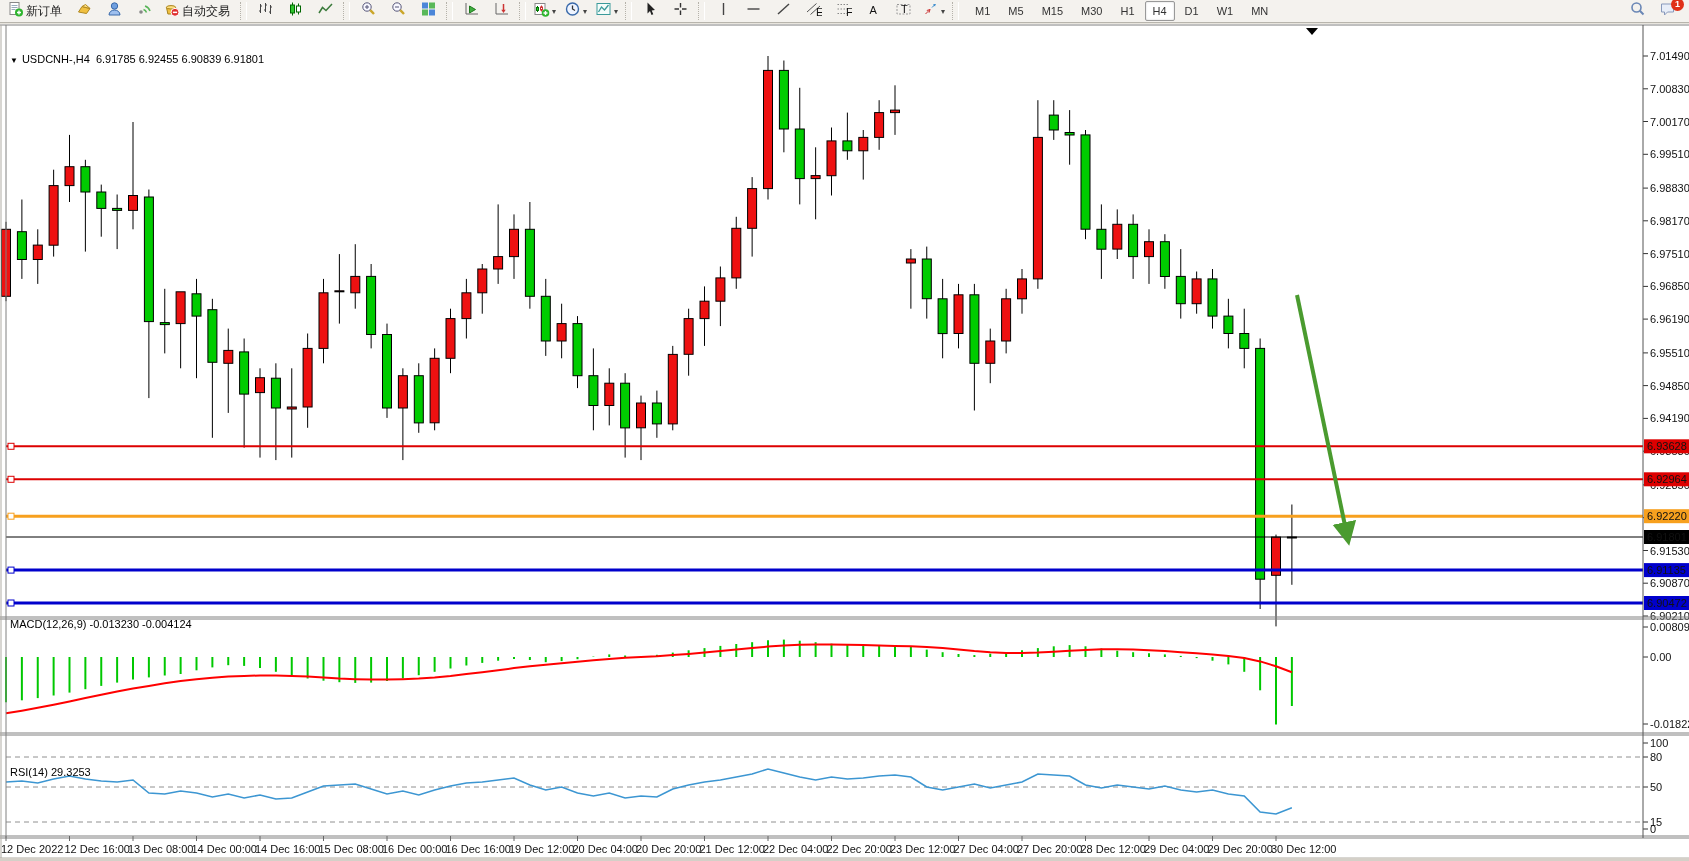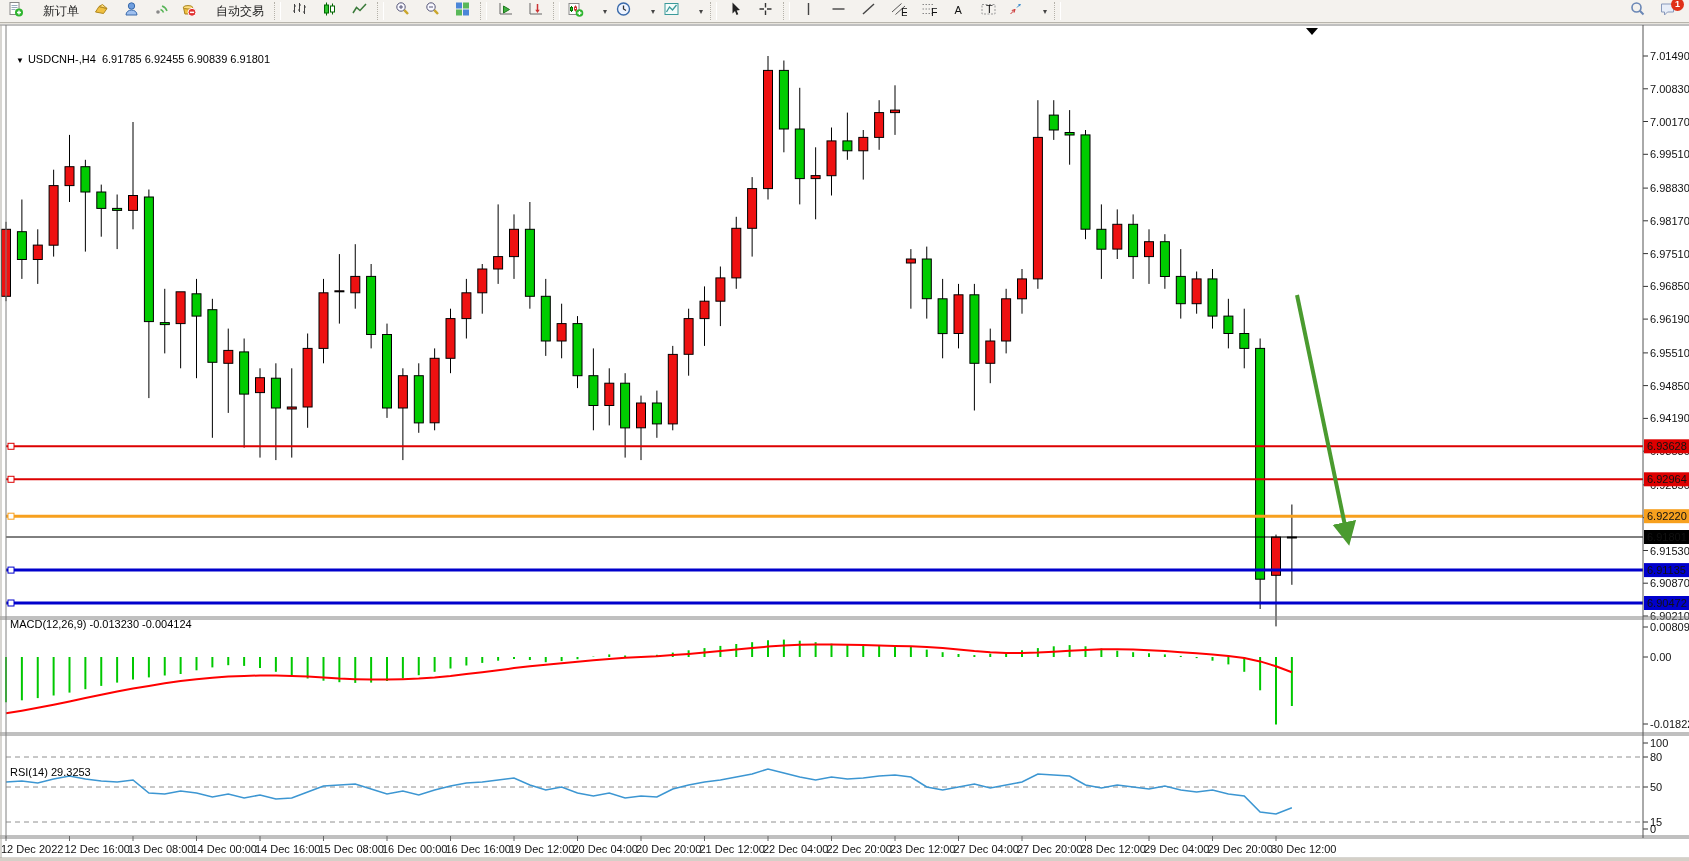--- a/index.html
+++ b/index.html
@@ -1,36 +1,36 @@
 <!DOCTYPE html>
 <html><head>
 <meta charset="utf-8">
 <style>
   html,body{margin:0;padding:0;width:1689px;height:861px;overflow:hidden;background:#e8e5de;
     font-family:"Liberation Sans",sans-serif;}
   
   #toolbar{position:absolute;top:0;left:0;width:1689px;height:23px;background:#f4f2ee;
     border-bottom:1px solid #b8b5ad;display:flex;align-items:center;padding-left:3px;box-sizing:border-box;}
   .tbtn{height:20px;min-width:22px;display:flex;align-items:center;justify-content:center;
-    padding:0 2px;margin:0 1px;border:1px solid transparent;border-radius:2px;cursor:default;gap:17px;}
+    padding:0 2px;margin:0 1px;border:1px solid transparent;border-radius:2px;cursor:default;}
   .tbtn .lbl{font-size:12px;color:#222;margin:0 3px 0 2px;white-space:nowrap;}
   .caret{font-size:8px;color:#444;margin-left:2px;}
   .sep{width:5px;height:18px;margin:0 3px;border-left:1px dotted #b5b2aa;border-right:1px solid #fff;}
   .tfwrap{display:flex;align-items:center;margin-left:4px;}
   .tf{font-size:11px;color:#333;padding:3px 7px;margin:0 1px;border:1px solid transparent;border-radius:2px;}
   .tf.active{background:#fff;border-color:#999;box-shadow:inset 0 0 2px #ccc;}
   .flex-spacer{flex:1;}
   .badge{position:absolute;top:-3px;right:-4px;background:#e03018;color:#fff;font-size:9px;
     width:13px;height:13px;border-radius:7px;text-align:center;line-height:13px;font-weight:bold;}
   
   #chart-window{position:absolute;top:24px;left:0;width:1689px;height:837px;background:#fff;}
   #chart-svg-host{position:absolute;top:0;left:0;width:1340px;height:837px;}
   svg text{font-family:"Liberation Sans",sans-serif;font-size:11px;fill:#111;}
   .overlay{position:absolute;font-size:11px;color:#000;white-space:nowrap;z-index:5;}
-  #chart-title{top:29px;left:16px;}
+  #chart-title{top:29px;left:10px;}
   #chart-title .marker{font-size:8px;margin-right:4px;}
   #macd-label{top:594px;left:10px;}
   #rsi-label{top:742px;left:10px;}
   #bottom-strip{position:absolute;left:0;top:858px;width:1689px;height:3px;background:#d4d0c8;}
 </style>
 </head>
 <body>
 
 <div id="toolbar">
     <div class="tbtn">
@@ -208,20 +208,31 @@
     </div>
     <div class="tbtn">
       <span class="ic"><svg width="17" height="16" viewBox="0 0 16 16">
           <path d="M3 13L7.5 8.5M7.5 8.5l-1 3.2M7.5 8.5l-3.2 1" stroke="#c33" fill="none"></path>
           <path d="M13 3L9.5 6.5" stroke="#38c" fill="none"></path>
           <polygon points="13,3 12.6,5.6 10.4,3.4" fill="#38c"></polygon>
         </svg></span>
       <span class="caret">▾</span>
     </div>
     <div class="sep"></div>
+    <div class="tfwrap">
+      <div class="tf">M1</div>
+      <div class="tf">M5</div>
+      <div class="tf">M15</div>
+      <div class="tf">M30</div>
+      <div class="tf">H1</div>
+      <div class="tf active">H4</div>
+      <div class="tf">D1</div>
+      <div class="tf">W1</div>
+      <div class="tf">MN</div>
+    </div>
     <div class="flex-spacer"></div>
     <div class="tbtn">
       <span class="ic"><svg width="17" height="16" viewBox="0 0 16 16">
           <circle cx="7" cy="6.5" r="4.5" fill="none" stroke="#6a87b5" stroke-width="1.6"></circle>
           <line x1="10.3" y1="9.8" x2="14" y2="13.5" stroke="#6a87b5" stroke-width="2"></line>
         </svg></span>
     </div>
     <div class="tbtn" style="position: relative; margin-right: 8px;">
       <span class="ic"><svg width="17" height="16" viewBox="0 0 16 16">
           <path d="M2 3h12v8H8l-3 3v-3H2z" fill="#e8eef8" stroke="#8899bb"></path>

